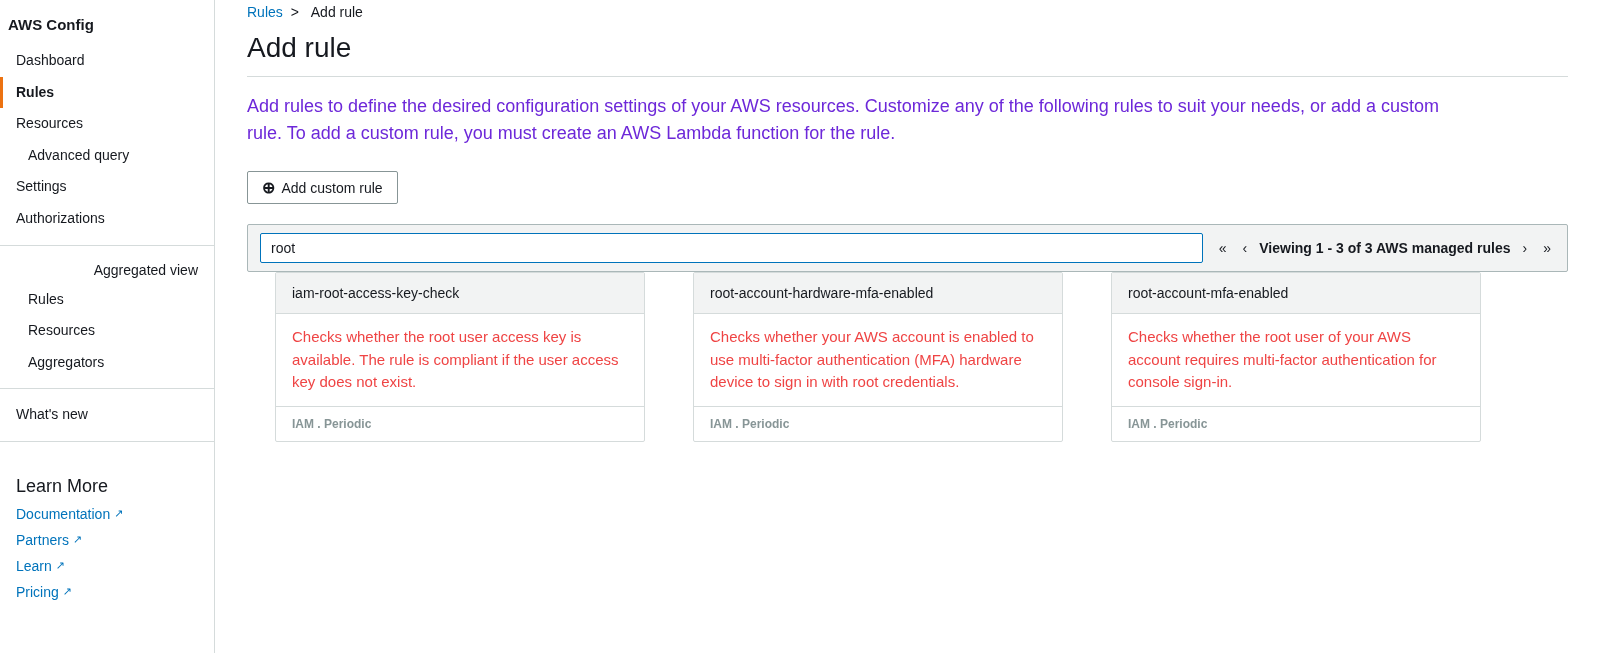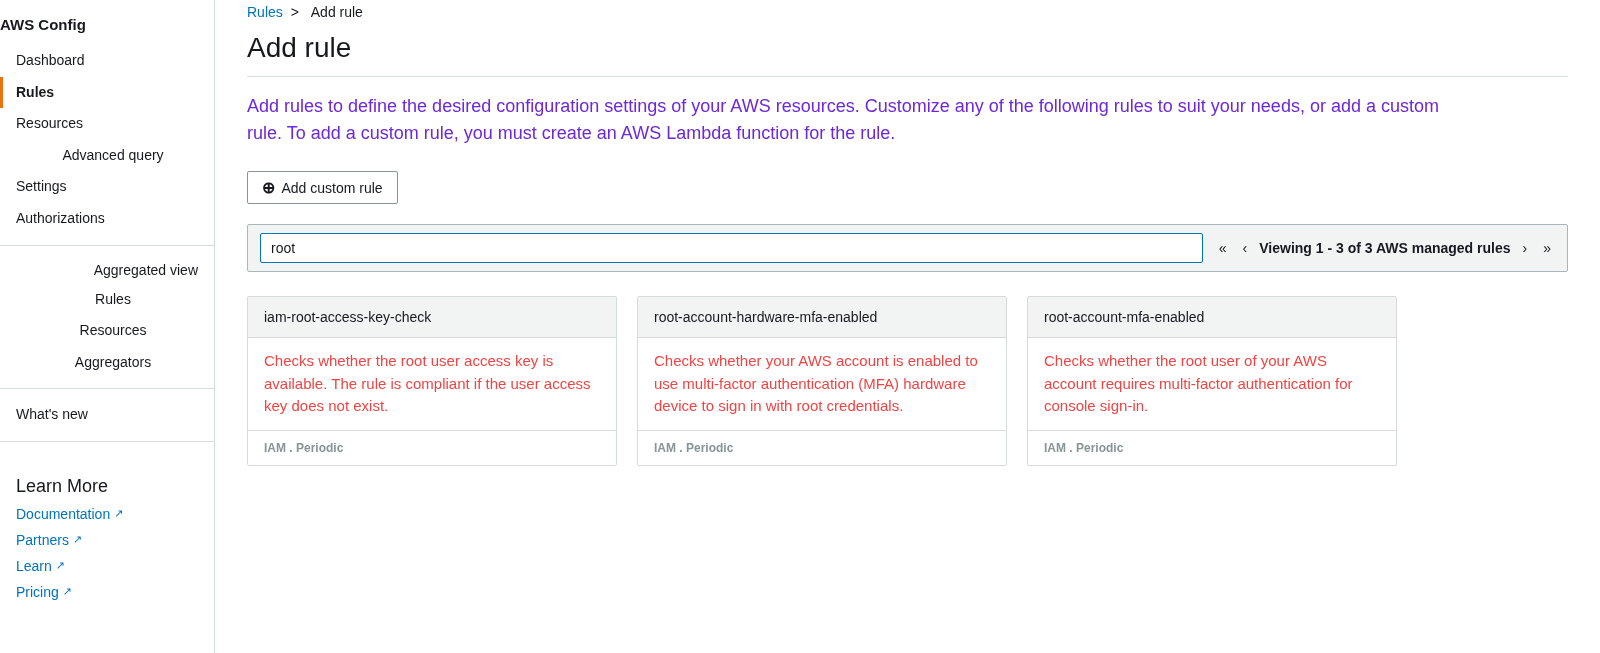--- a/index.html
+++ b/index.html
@@ -12,36 +12,36 @@
       border-right: 1px solid #d5dbdb;
       padding: 16px 0;
       display: flex;
       flex-direction: column;
       overflow-y: auto;
     }
     .sidebar-title {
       font-size: 15px;
       font-weight: 700;
       color: #16191f;
-      padding: 0 16px 12px 0;
+      padding: 0 16px 12px 8px;
     }
     .sidebar-item {
       padding: 6px 16px;
       cursor: pointer;
       color: #16191f;
       font-size: 14px;
       line-height: 1.4;
     }
     .sidebar-item.active {
       color: #16191f;
       font-weight: 700;
       border-left: 3px solid #ec7211;
       padding-left: 13px;
     }
-    .sidebar-item.indented { padding-left: 28px; text-align: center; }
+    .sidebar-item.indented { padding-left: 28px; }
     .sidebar-divider { border: none; border-top: 1px solid #d5dbdb; margin: 10px 0; }
     .sidebar-section-title {
       padding: 6px 16px;
       font-size: 14px;
       color: #16191f;
       font-weight: 400;
       text-align: right;
     }
     .sidebar-learn-more {
       padding: 4px 16px;
@@ -118,21 +118,20 @@
     .plus-icon { font-size: 16px; color: #16191f; font-weight: 700; }
 
     
     .search-bar-row {
       display: flex;
       align-items: center;
       background: #f2f3f3;
       border: 1px solid #aab7b8;
       border-radius: 2px;
       padding: 8px 12px;
-      margin-bottom: 24px;
       gap: 12px;
       max-width: 1350px;
     }
     .search-input {
       flex: 1;
       border: 1px solid #0073bb;
       padding: 6px 10px;
       font-size: 14px;
       border-radius: 2px;
       outline: none;
@@ -164,20 +163,21 @@
 
     
     .rule-card {
       border: 1px solid #d5dbdb;
       border-radius: 2px;
       width: 370px;
       background: #fff;
       display: flex;
       flex-direction: column;
       cursor: pointer;
+      margin-left: 28px;
     }
     .rule-card-header {
       background: #f2f3f3;
       padding: 12px 16px;
       font-size: 14px;
       font-weight: 500;
       border-bottom: 1px solid #d5dbdb;
     }
     .rule-card-body {
       padding: 12px 16px;

